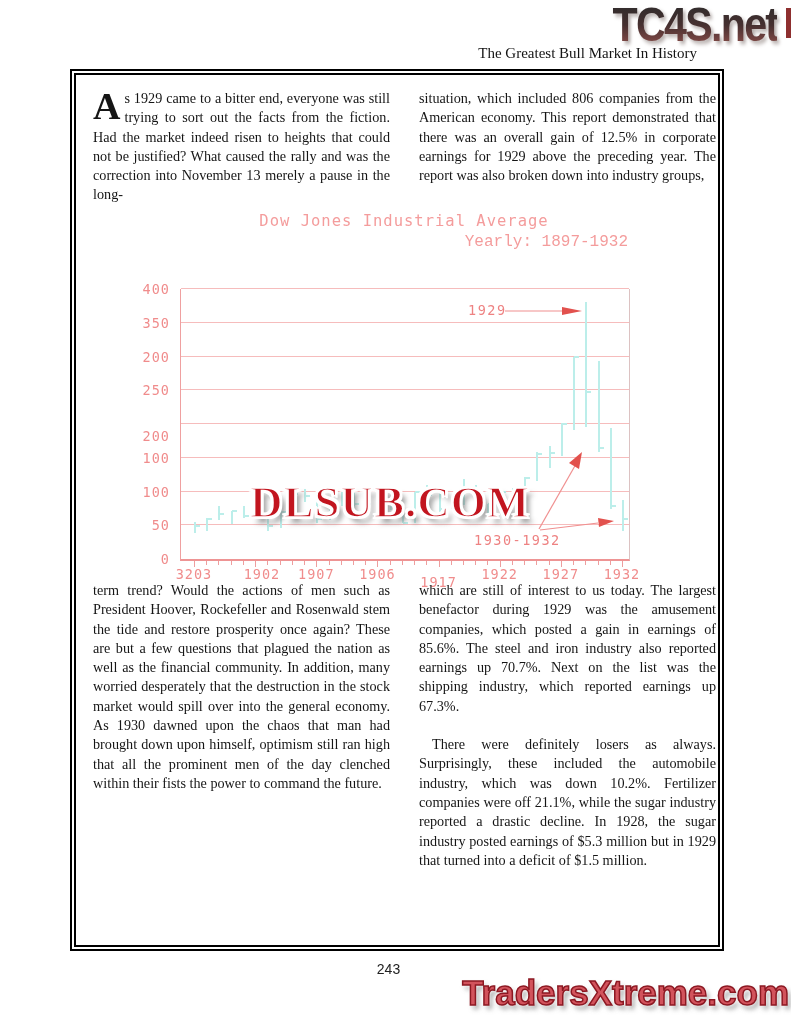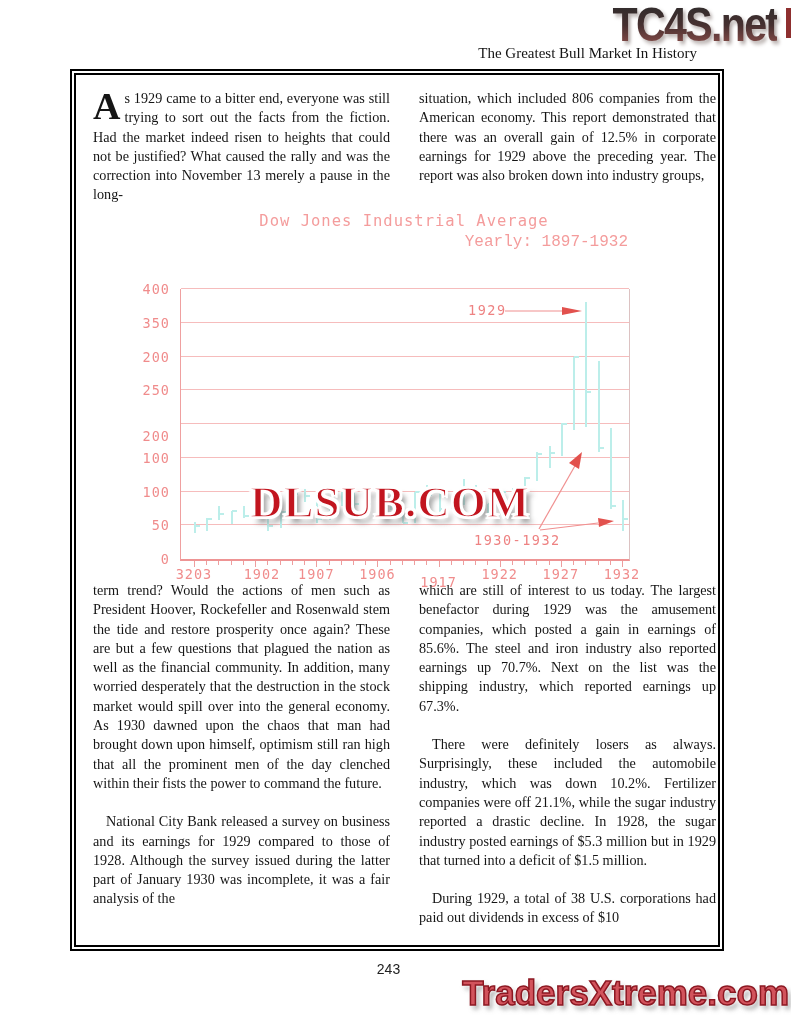--- a/index.html
+++ b/index.html
@@ -241,23 +241,21 @@
   <line x1="379" y1="249" x2="416" y2="184" stroke="#f09090" stroke-width="1.2"></line>
   <polygon points="422,172 419,189 409,183" fill="#e2514d"></polygon>
   <line x1="380" y1="250" x2="438" y2="243" stroke="#f09090" stroke-width="1.2"></line>
   <polygon points="454,241 439,247 438,238" fill="#e2514d"></polygon>
 </svg>
 
 <div class="abs watermark">DLSUB.COM</div>
 
 <div class="abs col lcol-bot">
   <p>term trend?  Would the actions of men such as President Hoover, Rockefeller and Rosenwald stem the tide and restore prosperity once again?  These are but a few questions that plagued the nation as well as the financial community. In addition, many worried desperately that the destruction in the stock market would spill over into the general economy.  As 1930 dawned upon the chaos that man had brought down upon himself, optimism still ran high that all the prominent men of the day clenched within their fists the power to command the future.</p>
-  <p class="ind">National City Bank released a survey on business and its earnings for 1929 compared to those of 1928. Although the survey issued during the latter part of January 1930 was incomplete, it was a fair analysis of the</p>
 </div>
 
 <div class="abs col rcol-bot">
   <p>which are still of interest to us today.  The largest benefactor during 1929 was the amusement companies, which posted a gain in earnings of 85.6%.  The steel and iron industry also reported earnings up 70.7%. Next on the list was the shipping industry, which reported earnings up 67.3%.</p>
   <p class="ind">There were definitely losers as always. Surprisingly, these included the automobile industry, which was down 10.2%.  Fertilizer companies were off 21.1%, while the sugar industry reported a drastic decline.  In 1928, the sugar industry posted earnings of $5.3 million but in 1929 that turned into a deficit of $1.5 million.</p>
-  <p class="ind">During 1929, a total of 38 U.S. corporations had paid out dividends in excess of $10</p>
 </div>
 
 <div class="abs page-num">243</div>
 <div class="abs tx-logo">TradersXtreme.com</div>
 
 </body></html>

